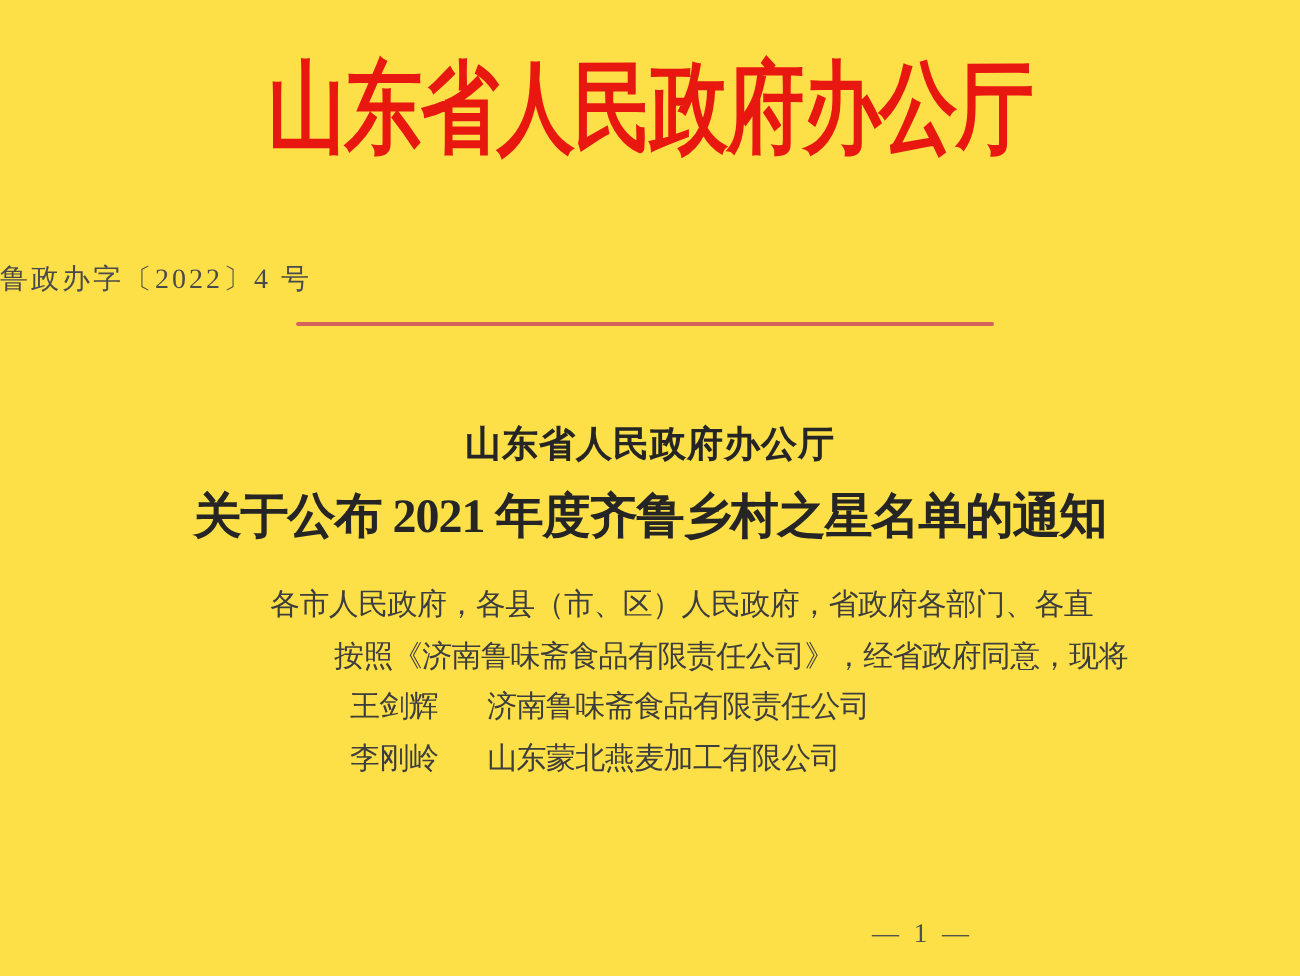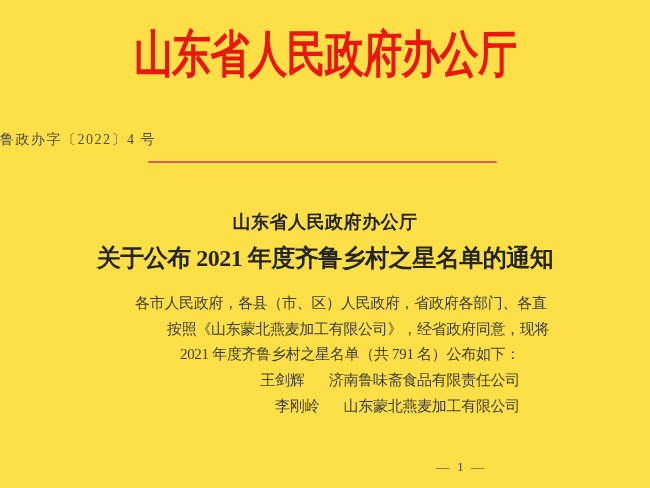--- a/index.html
+++ b/index.html
@@ -77,21 +77,20 @@
     left: 135px;
     width: 385px;
     font-size: 15px;
     color: #3d3d3d;
     letter-spacing: -0.3px;
   }
   .doc-body .line {
     height: 25.7px;
     line-height: 20px;
     white-space: nowrap;
-    text-align: right;
   }
   .line.indent {
     text-indent: 32px;
   }
   .line.entry {
     padding-left: 40px;
   }
   .entry-name {
     display: inline-block;
     margin-right: 21px;
@@ -117,22 +116,21 @@
 
   <div class="red-rule"></div>
 
   <div class="doc-title">
     <div class="title-line1">山东省人民政府办公厅</div>
     <div class="title-line2">关于公布 2021 年度齐鲁乡村之星名单的通知</div>
   </div>
 
   <div class="doc-body">
     <div class="line">各市人民政府，各县（市、区）人民政府，省政府各部门、各直</div>
-    <div class="line indent">按照《山东蒙北燕麦加工有限公司》，经省政府同意，现将</div>
-    <div class="line">2021 年度齐鲁乡村之星名单（共 791 名）公布如下：</div>
+    <div class="line indent">按照《济南鲁味斋食品有限责任公司》，经省政府同意，现将</div>
 
     <div class="line entry">
       <span class="entry-name">王剑辉</span>
       <span class="entry-org">济南鲁味斋食品有限责任公司</span>
     </div>
     <div class="line entry">
       <span class="entry-name">李刚岭</span>
       <span class="entry-org">山东蒙北燕麦加工有限公司</span>
     </div>
   </div>

